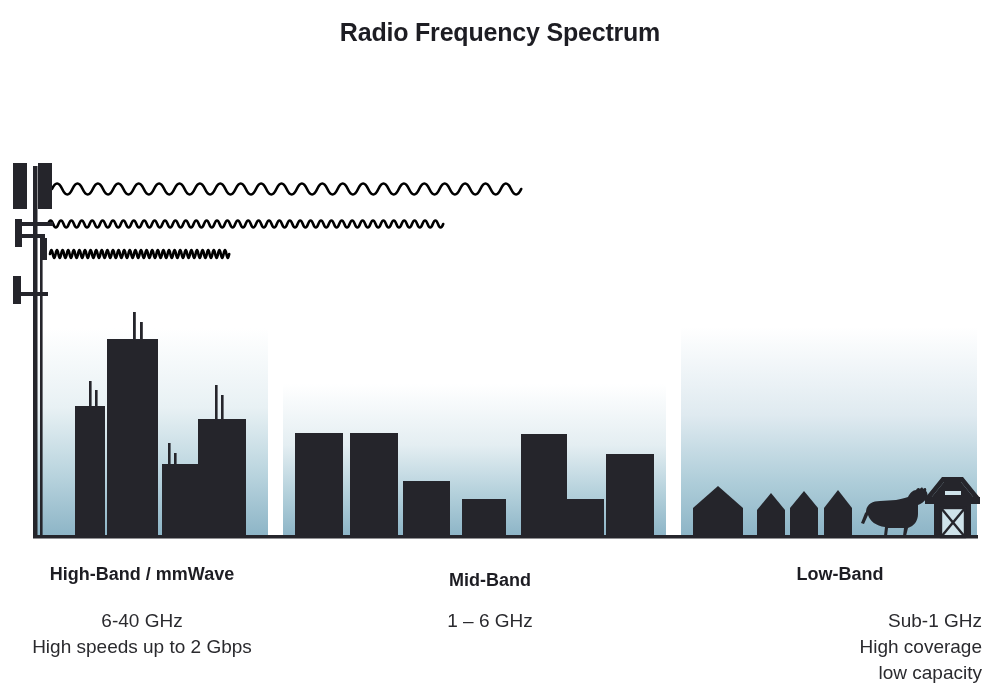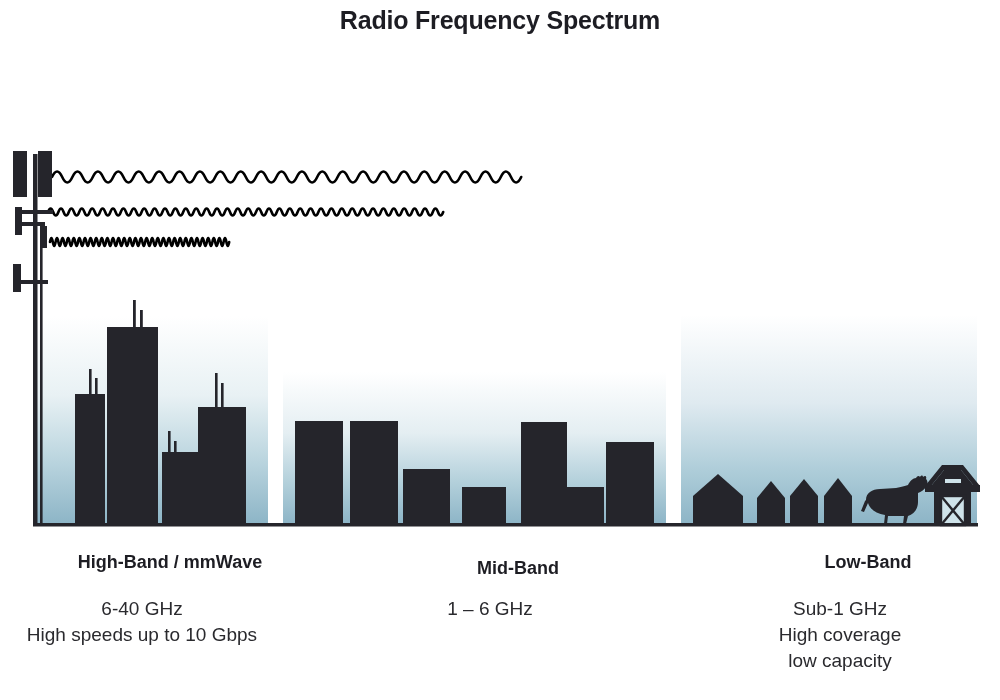--- a/index.html
+++ b/index.html
@@ -4,38 +4,37 @@
 <style>
   html,body{margin:0;padding:0;}
   body{
     width:1000px;height:700px;
     background:#ffffff;
     font-family:"Liberation Sans", sans-serif;
     color:#1d1d23;
     position:relative;
     overflow:hidden;
   }
-  #infographic{position:absolute;left:0;top:4px;width:1000px;height:604px;}
+  #infographic{position:absolute;left:0;top:16px;width:1000px;height:604px;}
   .title{
     position:absolute;
     left:0;top:2px;width:1000px;
     text-align:center;
     font-size:25px;
     font-weight:bold;
     letter-spacing:-0.2px;
     color:#1d1d23;
   }
   .band-label{
     position:absolute;
     text-align:center;
     font-size:18px;
     font-weight:bold;
     color:#1d1d23;
     white-space:nowrap;
-    padding-left:28px;
   }
   .band-desc{
     position:absolute;
     text-align:center;
     font-size:19px;
     line-height:26px;
     color:#2a2a2e;
     white-space:nowrap;
   }
   .desc-line{display:block;}
@@ -220,28 +219,28 @@
       </g>
     </g>
 
     <rect x="33" y="519" width="945" height="3.5" fill="#25252b"></rect>
 
   </svg>
 
   <div class="band-label" style="left:0;top:548px;width:284px;">High-Band / mmWave</div>
   <div class="band-desc" style="left:0;top:592px;width:284px;">
     <span class="desc-line">6-40 GHz</span>
-    <span class="desc-line">High speeds up to 10 Gbps</span>
+    <span class="desc-line">High speeds up to 2 Gbps</span>
   </div>
 
   <div class="band-label" style="left:348px;top:548px;width:284px;margin-top:6px;">Mid-Band</div>
   <div class="band-desc" style="left:348px;top:592px;width:284px;">
     <span class="desc-line">1 – 6 GHz</span>
   </div>
 
   <div class="band-label" style="left:698px;top:548px;width:284px;text-align:center;">Low-Band</div>
-  <div class="band-desc" style="left:698px;top:592px;width:284px;">
+  <div class="band-desc" style="left:698px;top:592px;width:284px;text-align:right;">
     <span class="desc-line">Sub-1 GHz</span>
     <span class="desc-line">High coverage</span>
     <span class="desc-line">low capacity</span>
   </div>
 
 </div>
 
 </body></html>

